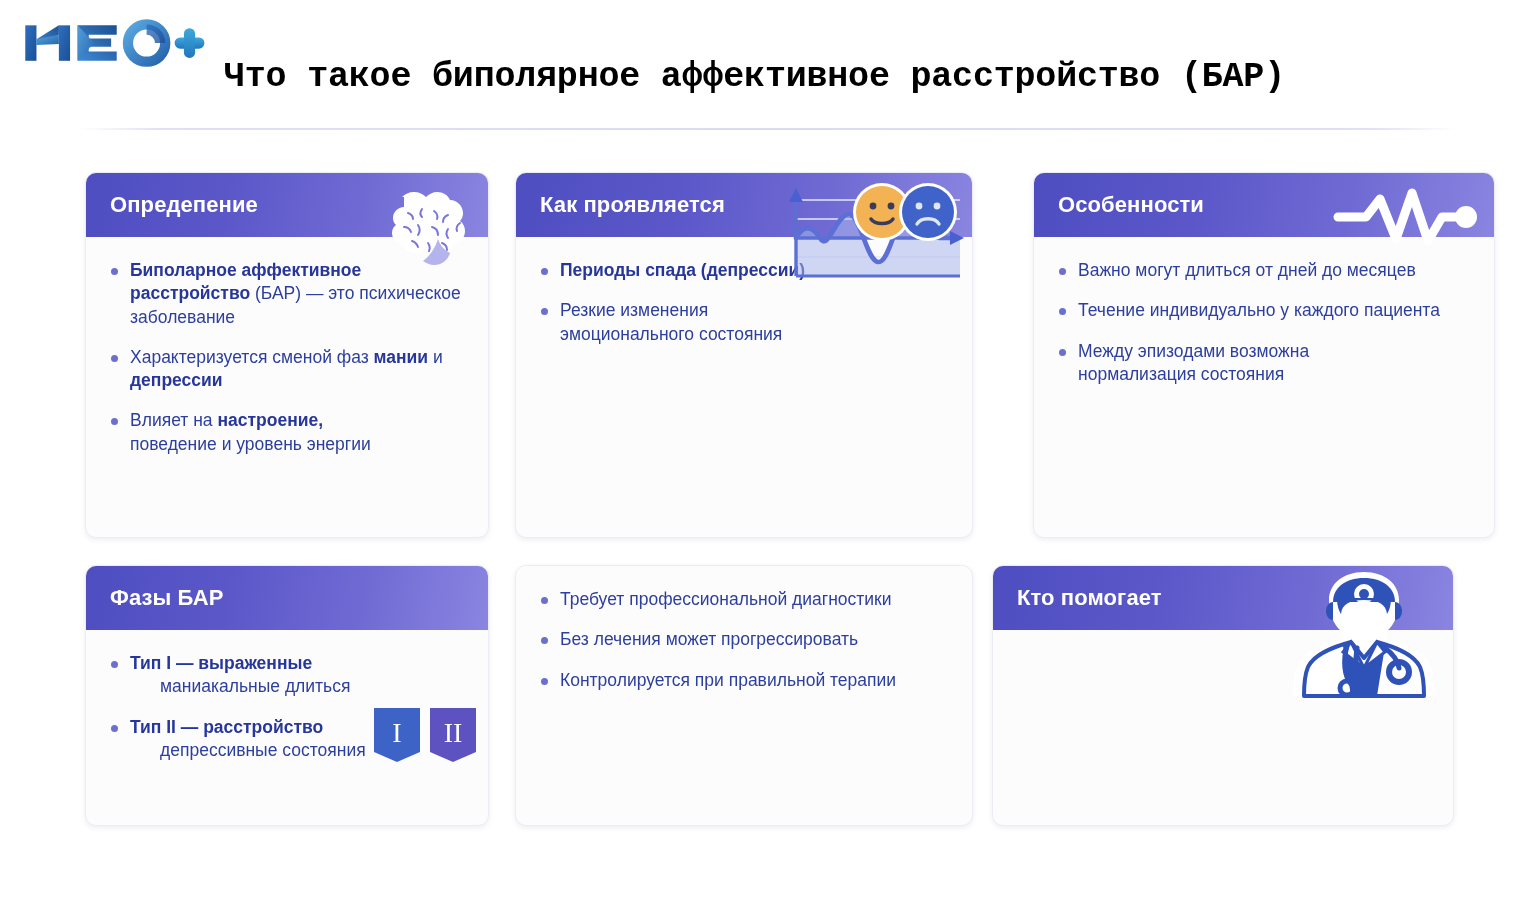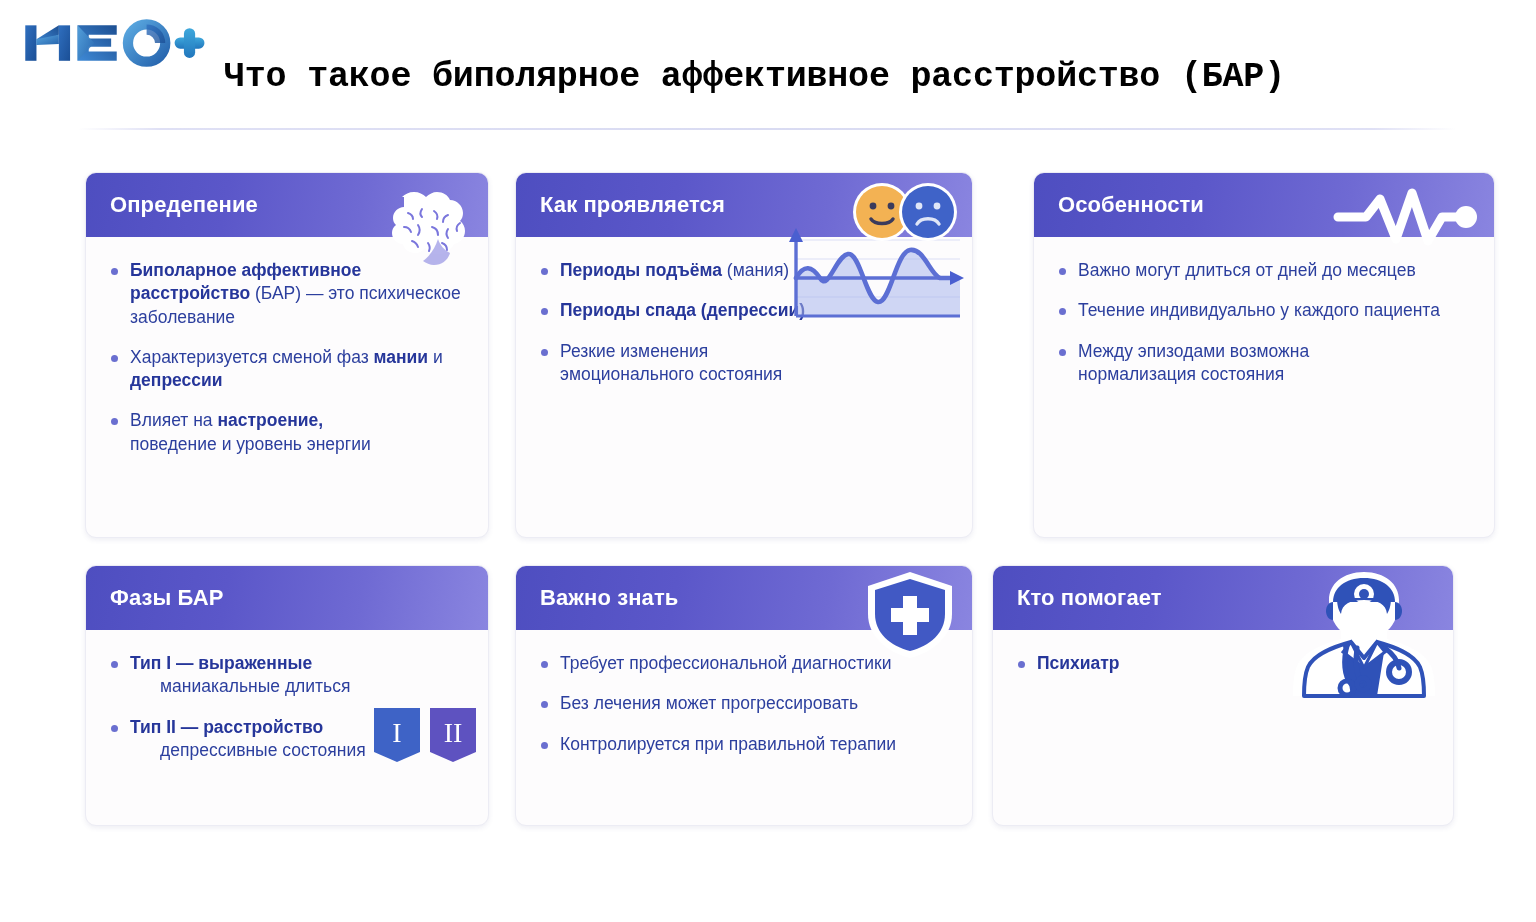--- a/index.html
+++ b/index.html
@@ -266,23 +266,20 @@
           <circle cx="86" cy="31" r="29" fill="#ffffff"></circle>
           <circle cx="86" cy="31" r="26" fill="#3f63c8"></circle>
           <circle cx="77" cy="25" r="3.4" fill="#dfe6f7"></circle>
           <circle cx="95" cy="25" r="3.4" fill="#dfe6f7"></circle>
           <path d="M75 43c4-7 18-7 22 0" stroke="#dfe6f7" stroke-width="3.4" fill="none" stroke-linecap="round"></path>
         </svg>
       </div>
       <div class="card-body">
         <ul class="bullets">
           <li>
-            <span class="li-strong">Периоды подъёма</span><span class="li-reg"> (мания)</span>
-          </li>
-          <li>
             <span class="li-strong">Периоды спада (депрессии)</span>
           </li>
           <li>
             <span class="li-reg">Резкие изменения</span>
             <span class="sub-line" style="padding-left:0">эмоционального состояния</span>
           </li>
         </ul>
         <svg class="body-wave" viewBox="0 0 190 100">
           <g stroke="#e6e9f7" stroke-width="1.6">
             <line x1="22" y1="14" x2="186" y2="14"></line>
@@ -342,28 +339,20 @@
         <svg class="body-types-badge" viewBox="0 0 112 62">
           <path d="M4 4 h46 v44 l-23 10 l-23 -10 z" fill="#3e63c6" rx="4"></path>
           <path d="M60 4 h46 v44 l-23 10 l-23 -10 z" fill="#5e52c0"></path>
           <text x="27" y="38" text-anchor="middle" fill="#ffffff" font-family="Liberation Serif, DejaVu Serif, serif" font-size="28">I</text>
           <text x="83" y="38" text-anchor="middle" fill="#ffffff" font-family="Liberation Serif, DejaVu Serif, serif" font-size="28">II</text>
         </svg>
       </div>
     </div>
 
     <div class="card" id="card-important">
-      <div class="card-header">
-        <span class="card-header-title">Важно знать</span>
-        <svg class="hdr-icon icon-shield" viewBox="0 0 96 90">
-          <path d="M48 2 L90 16 V44 C90 66 72 82 48 88 C24 82 6 66 6 44 V16 Z" fill="#ffffff"></path>
-          <path d="M48 9 L83 20 V44 C83 63 68 76 48 81 C28 76 13 63 13 44 V20 Z" fill="#4159c4"></path>
-          <path d="M41 26 h14 v12 h12 v14 h-12 v13 h-14 v-13 h-12 v-14 h12 z" fill="#ffffff"></path>
-        </svg>
-      </div>
       <div class="card-body">
         <ul class="bullets">
           <li>
             <span class="li-reg">Требует профессиональной диагностики</span>
           </li>
           <li>
             <span class="li-reg">Без лечения может прогрессировать</span>
           </li>
           <li>
             <span class="li-reg">Контролируется при правильной терапии</span>
@@ -402,21 +391,18 @@
           <path d="M58 78c-4 14-3 30 4 38 5 6 11 4 12-3" stroke="#2f52b8" stroke-width="5" fill="none" stroke-linecap="round"></path>
           <path d="M68 80c-2 12-1 26 4 33" stroke="#2f52b8" stroke-width="5" fill="none" stroke-linecap="round"></path>
           <circle cx="58" cy="120" r="7" fill="none" stroke="#2f52b8" stroke-width="5"></circle>
           <circle cx="74" cy="116" r="6" fill="none" stroke="#2f52b8" stroke-width="5"></circle>
           <circle cx="110" cy="104" r="10" fill="none" stroke="#2f52b8" stroke-width="6"></circle>
           <path d="M96 80c8 6 13 13 14 20" stroke="#2f52b8" stroke-width="5" fill="none" stroke-linecap="round"></path>
         </svg>
       </div>
       <div class="card-body">
         <ul class="bullets">
-          <li>
-            <span class="li-strong">Психиатр</span>
-          </li>
         </ul>
       </div>
     </div>
 
   </div>
 </div>
 
 </body></html>

